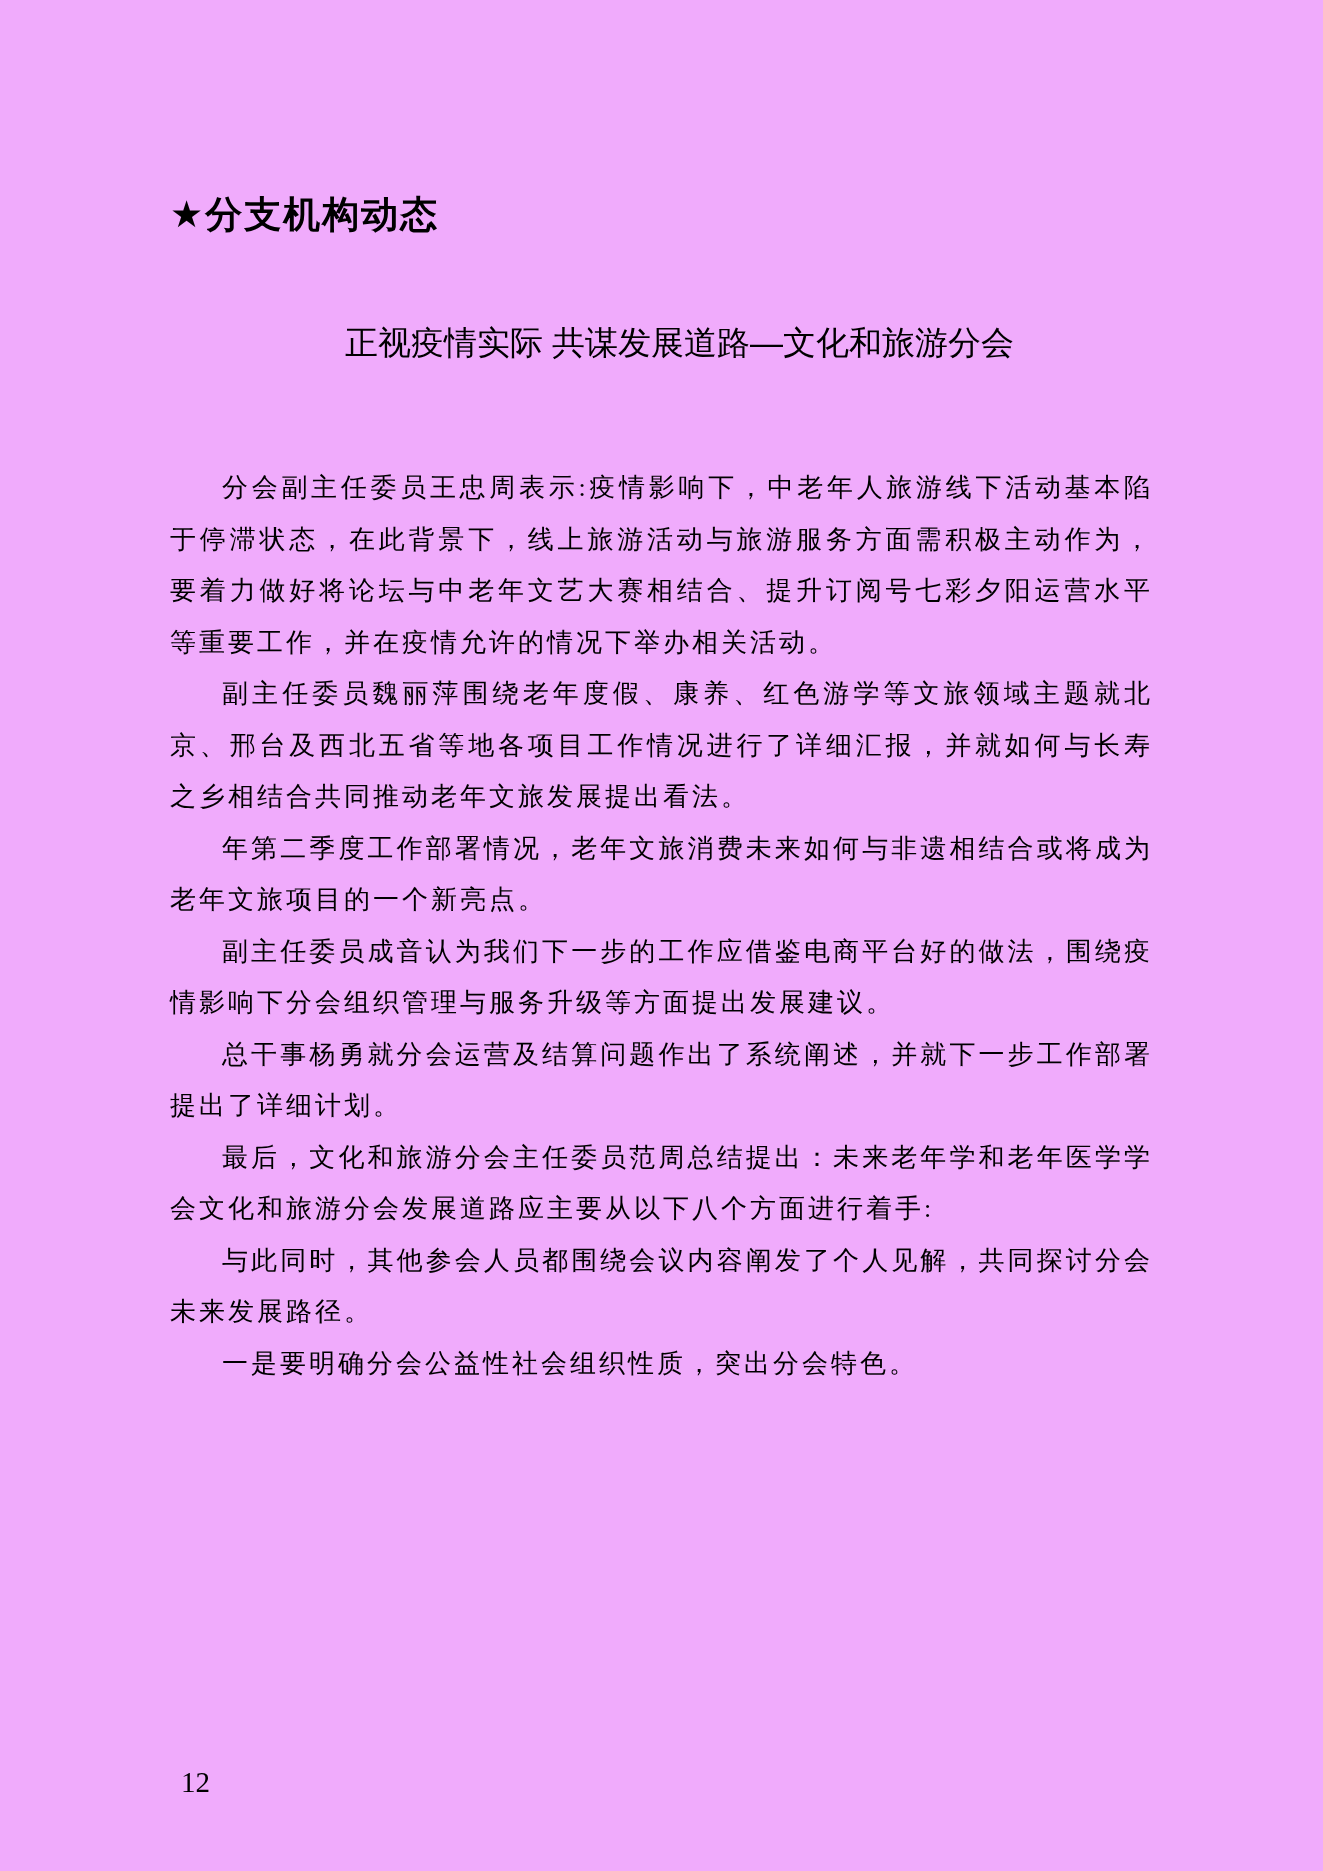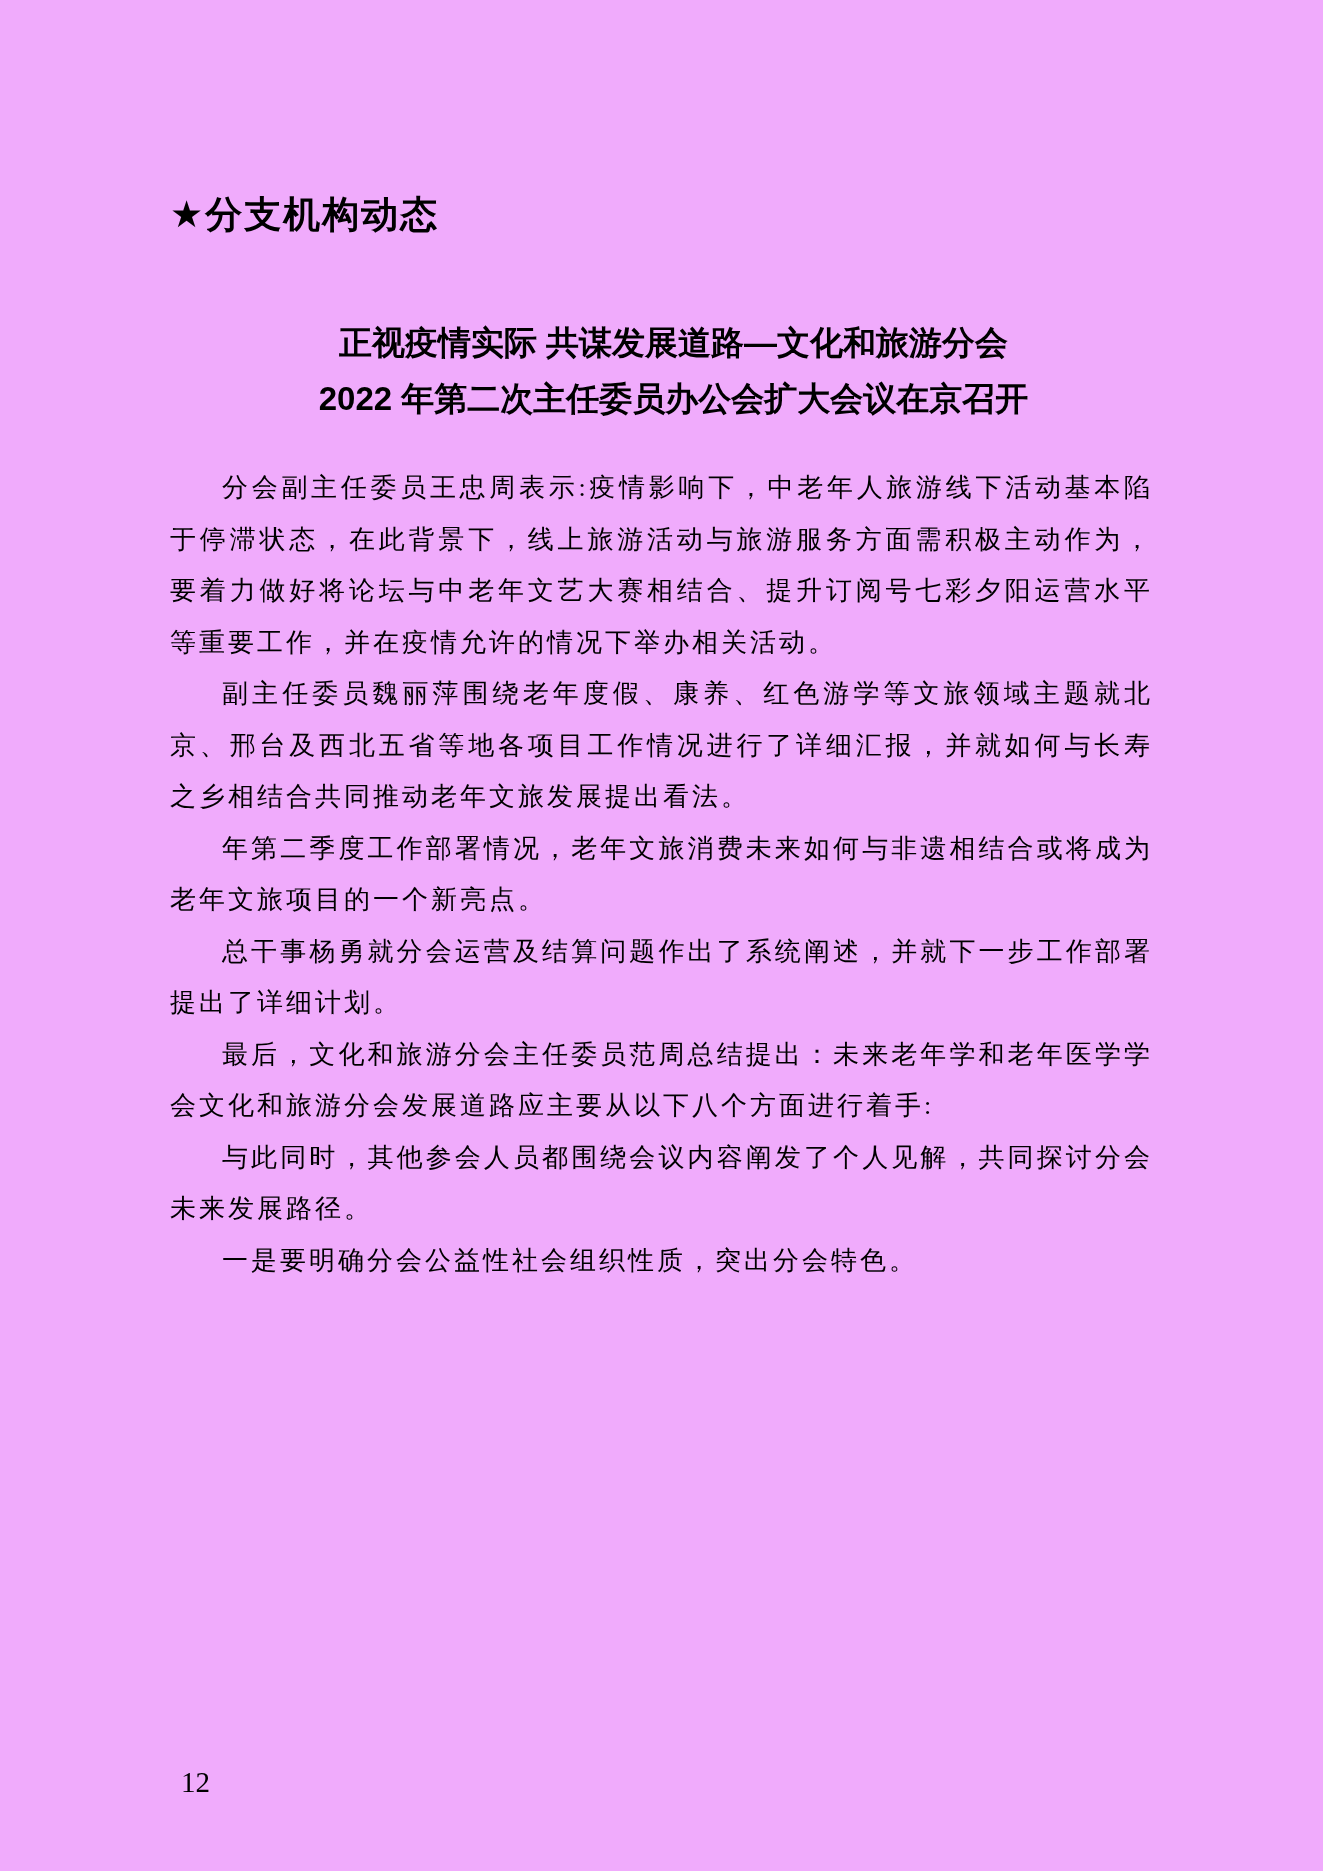--- a/index.html
+++ b/index.html
@@ -23,25 +23,25 @@
     font-family: "Liberation Sans", "DejaVu Sans", sans-serif;
     font-weight: bold;
     font-size: 37px;
     letter-spacing: 2px;
     color: #000000;
     white-space: nowrap;
   }
   .doc-title {
     position: absolute;
     top: 315px;
-    left: 182px;
+    left: 188px;
     width: 983px;
     text-align: center;
     font-family: "Liberation Sans", "DejaVu Sans", sans-serif;
-    font-weight: bold;
+    font-weight: normal;
     font-size: 33px;
     line-height: 56px;
     color: #000000;
   }
   .doc-body {
     position: absolute;
     top: 462px;
     left: 170px;
     width: 983px;
     font-family: "Liberation Serif", "DejaVu Serif", serif;
@@ -68,27 +68,27 @@
 </style>
 </head>
 <body>
 
 <div class="page">
 
   <div class="section-header">★分支机构动态</div>
 
   <div class="doc-title">
     <div>正视疫情实际 共谋发展道路—文化和旅游分会</div>
-    <div>2022 年第二次主任委员办公会扩大会议在京召开</div>
   </div>
 
   <div class="doc-body">
       <p class="para">分会副主任委员王忠周表示:疫情影响下，中老年人旅游线下活动基本陷于停滞状态，在此背景下，线上旅游活动与旅游服务方面需积极主动作为，要着力做好将论坛与中老年文艺大赛相结合、提升订阅号七彩夕阳运营水平等重要工作，并在疫情允许的情况下举办相关活动。</p>
       <p class="para">副主任委员魏丽萍围绕老年度假、康养、红色游学等文旅领域主题就北京、邢台及西北五省等地各项目工作情况进行了详细汇报，并就如何与长寿之乡相结合共同推动老年文旅发展提出看法。</p>
       <p class="para">年第二季度工作部署情况，老年文旅消费未来如何与非遗相结合或将成为老年文旅项目的一个新亮点。</p>
+      <p class="para">副主任委员成音认为我们下一步的工作应借鉴电商平台好的做法，围绕疫情影响下分会组织管理与服务升级等方面提出发展建议。</p>
       <p class="para">总干事杨勇就分会运营及结算问题作出了系统阐述，并就下一步工作部署提出了详细计划。</p>
       <p class="para">最后，文化和旅游分会主任委员范周总结提出：未来老年学和老年医学学会文化和旅游分会发展道路应主要从以下八个方面进行着手:</p>
       <p class="para">与此同时，其他参会人员都围绕会议内容阐发了个人见解，共同探讨分会未来发展路径。</p>
       <p class="para">一是要明确分会公益性社会组织性质，突出分会特色。</p>
     </div>
 
   <div class="page-number">12</div>
 
 </div>
 

